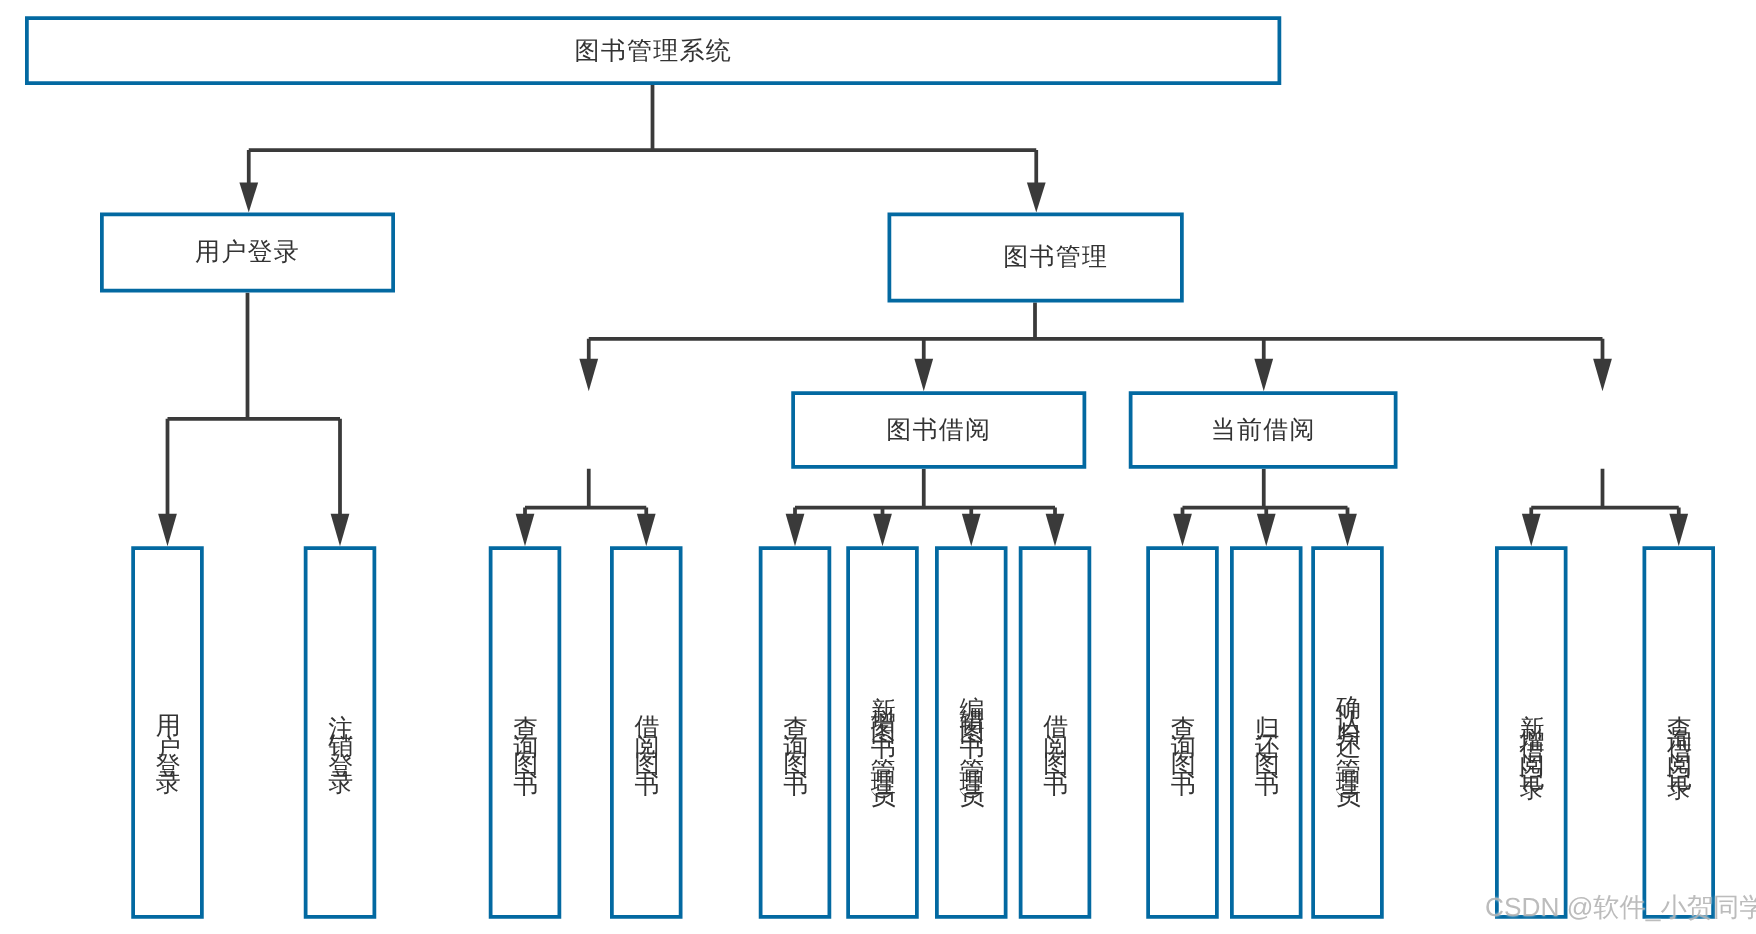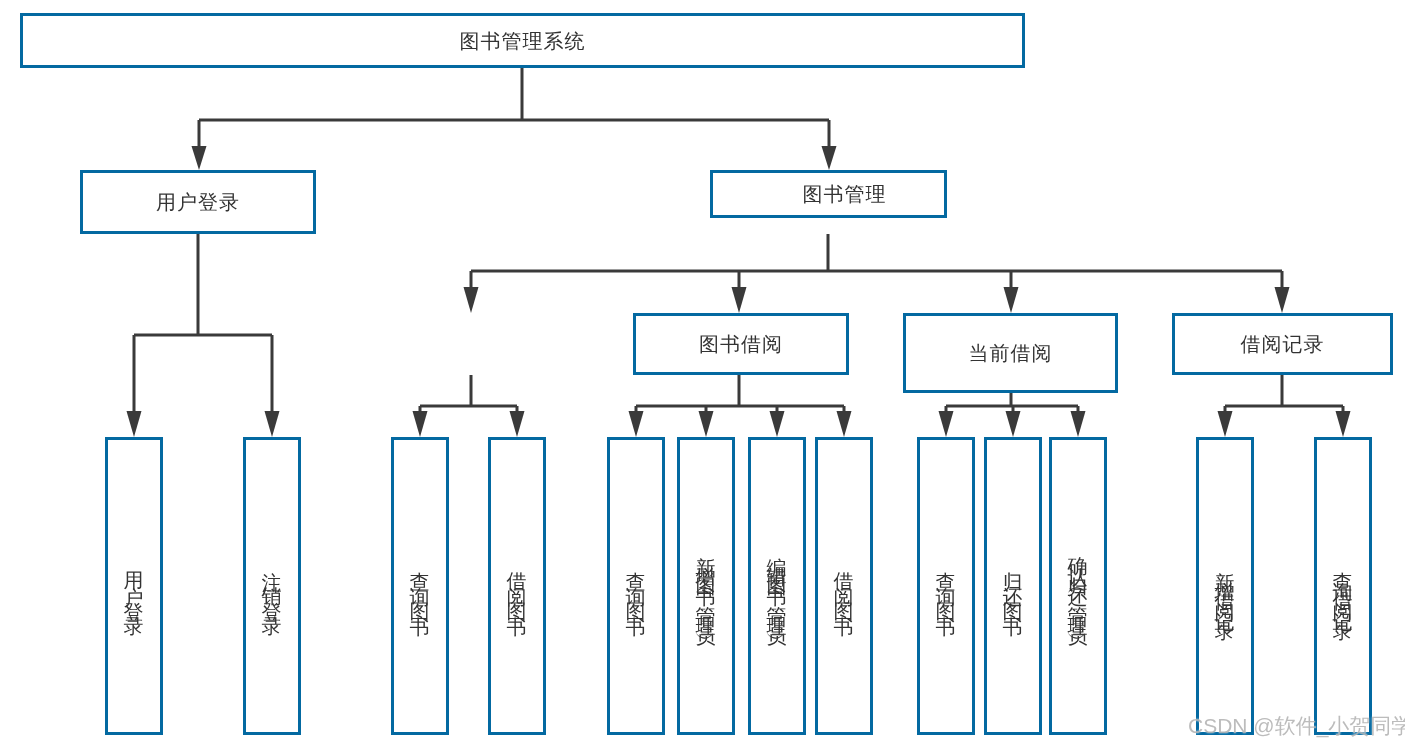--- a/index.html
+++ b/index.html
@@ -103,32 +103,29 @@
     </g>
   </svg>
 
   <div class="node" style="left:20px; top:13px; width:1005px; height:55px;">
     <span class="hlabel">图书管理系统</span>
   </div>
 
   <div class="node" style="left:80px; top:170px; width:236px; height:64px;">
     <span class="hlabel">用户登录</span>
   </div>
-  <div class="node" style="left:710px; top:170px; width:237px; height:48px;padding-left:32px;">
+  <div class="node" style="left:710px; top:170px; width:237px; height:72px;padding-left:32px;">
     <span class="hlabel">图书管理</span>
   </div>
 
-  <div class="node" style="left:633px; top:313px; width:216px; height:62px;">
+  <div class="node" style="left:633px; top:313px; width:236px; height:62px;">
     <span class="hlabel">图书借阅</span>
   </div>
-  <div class="node" style="left:903px; top:313px; width:215px; height:80px;">
+  <div class="node" style="left:903px; top:313px; width:215px; height:62px;">
     <span class="hlabel">当前借阅</span>
-  </div>
-  <div class="node" style="left:1172px; top:313px; width:221px; height:62px;">
-    <span class="hlabel">借阅记录</span>
   </div>
 
   <div class="node vbox" style="left:105px;">
     <span class="vlabel ls-wide">用户登录</span>
   </div>
   <div class="node vbox" style="left:243px;">
     <span class="vlabel ls-wide">注销登录</span>
   </div>
 
   <div class="node vbox" style="left:391px;">

